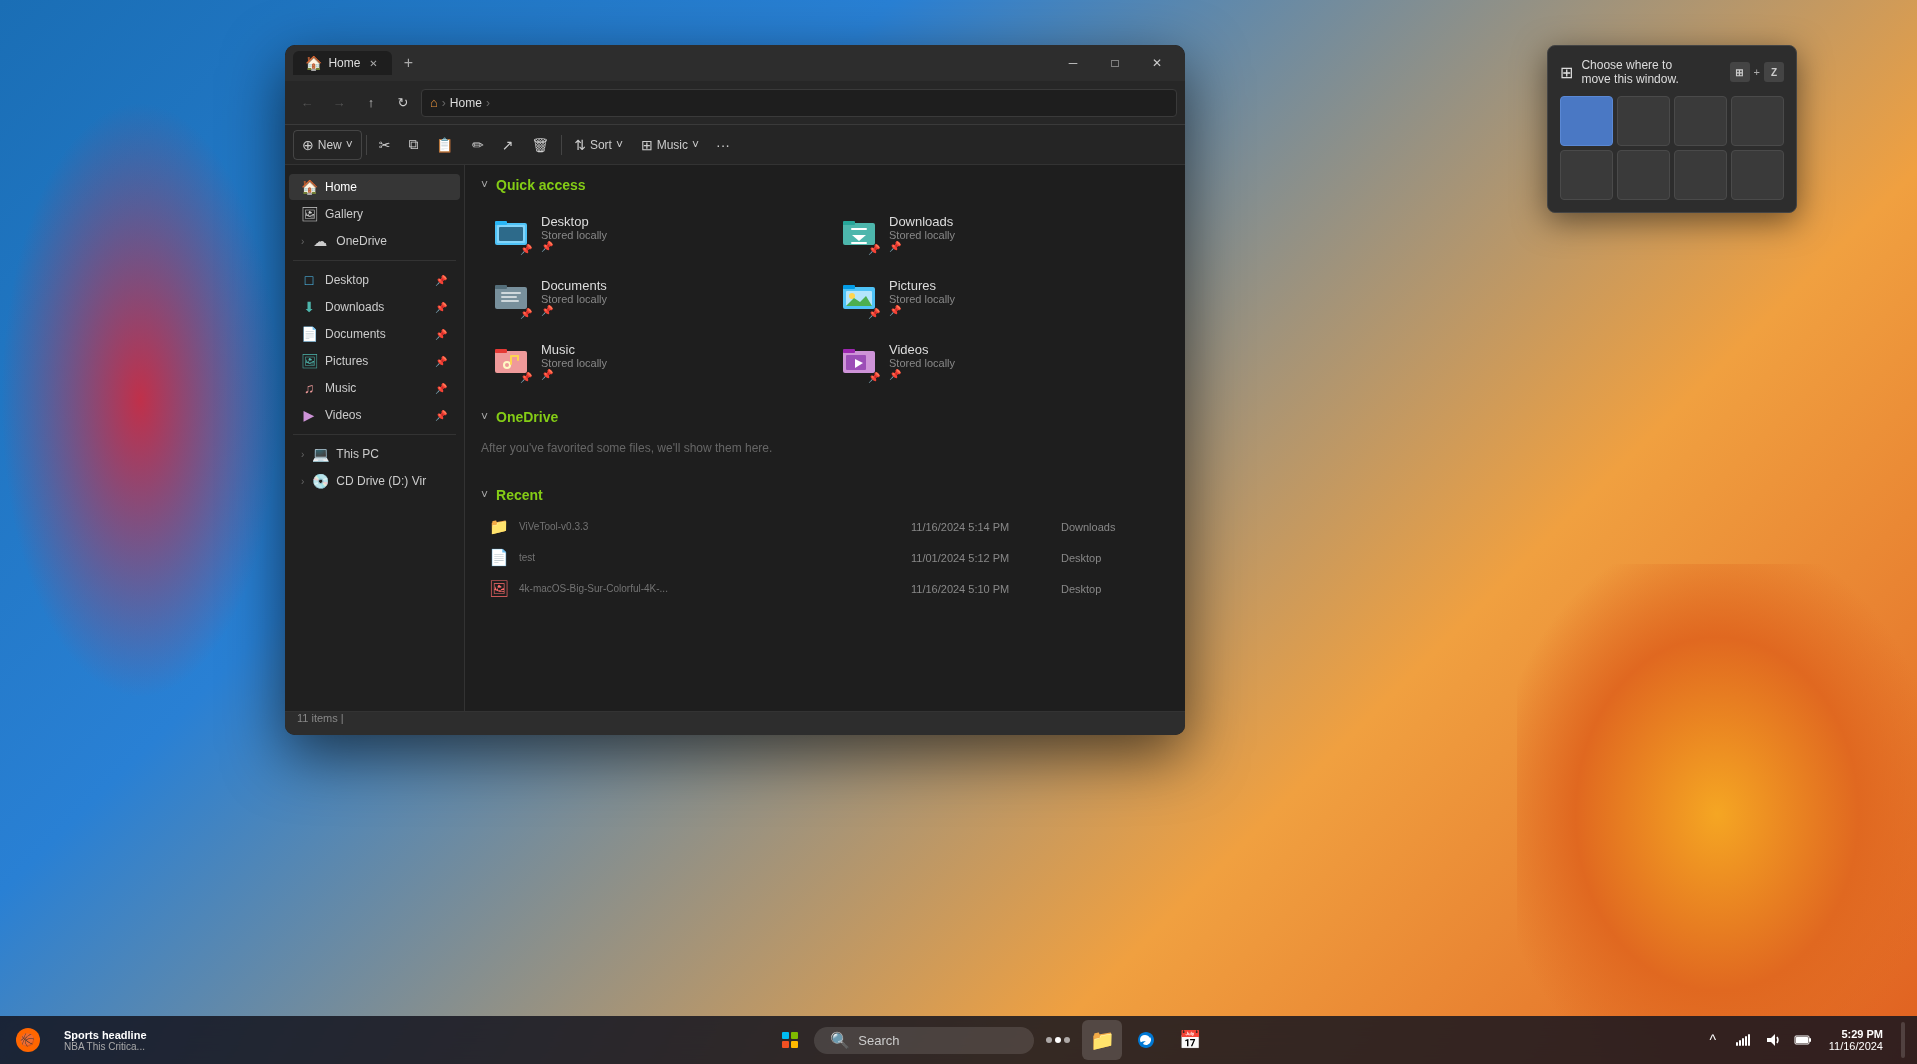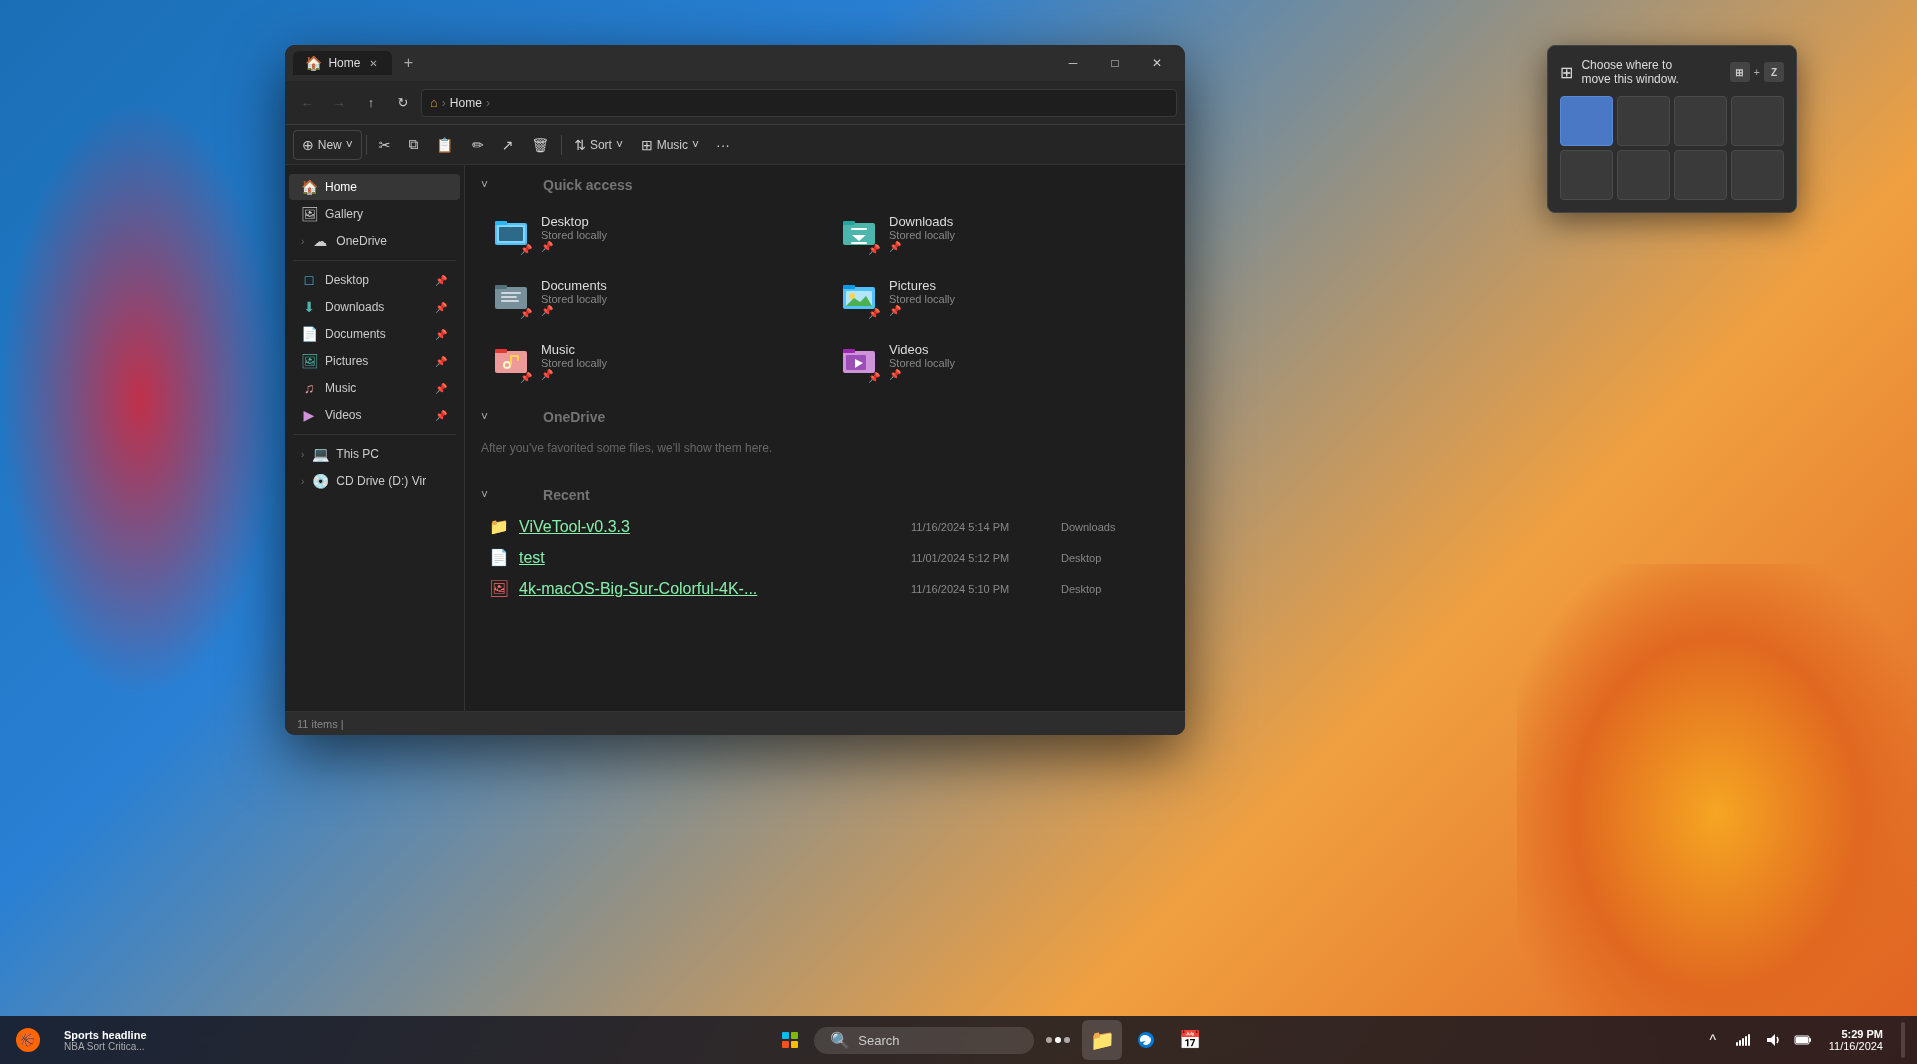--- a/index.html
+++ b/index.html
@@ -288,21 +288,21 @@
     .file-content::-webkit-scrollbar { width: 6px; }
     .file-content::-webkit-scrollbar-thumb { background: #444; border-radius: 3px; }
 
     .section-header {
       display: flex;
       align-items: center;
       gap: 8px;
       margin-bottom: 12px;
     }
     .section-toggle { color: #aaa; font-size: 12px; cursor: pointer; }
-    .section-title { font-size: 14px; font-weight: 600; color: #737373; margin-left: 47px; }
+    .section-title { font-size: 14px; font-weight: 600; color: #84cc16; }
 
     .quick-access-grid {
       display: grid;
       grid-template-columns: 1fr 1fr;
       gap: 8px;
       margin-bottom: 20px;
     }
     .folder-card {
       display: flex;
       align-items: center;
@@ -344,30 +344,30 @@
     }
     .recent-row {
       display: flex;
       align-items: center;
       padding: 6px 8px;
       border-radius: 4px;
       cursor: pointer;
       gap: 10px;
     }
     .recent-icon { font-size: 16px; width: 20px; text-align: center; flex-shrink: 0; }
-    .recent-name { flex: 1; font-size: 16px; color: #86efac; text-decoration: underline; }
+    .recent-name { flex: 1; font-size: 10px; color: #737373; }
     .recent-date { font-size: 11px; color: #888; width: 140px; flex-shrink: 0; }
     .recent-location { font-size: 11px; color: #888; width: 100px; flex-shrink: 0; }
 
     
     .status-bar {
       height: 24px;
       background: #2d2d2d;
       display: flex;
-      align-items: center;
+      align-items: flex-start;
       padding: 0 12px;
       font-size: 11px;
       color: #888;
       border-top: 1px solid #333;
       flex-shrink: 0;
     }
     .status-bar-text { flex: 1; }
 
     
     .snap-popup {
@@ -766,21 +766,21 @@
   </div>
 </div>
 
 <div class="taskbar">
 
   <div class="taskbar-left">
     <div class="taskbar-news">
       <div class="news-icon">🏀</div>
       <div class="news-text">
         <div class="news-title">Sports headline</div>
-        <div class="news-sub">NBA Sort Critica...</div>
+        <div class="news-sub">NBA This Critica...</div>
       </div>
     </div>
   </div>
 
   <div class="taskbar-center">
     <div class="taskbar-btn">
       <svg width="18" height="18" viewBox="0 0 18 18" fill="none">
         <rect x="1" y="1" width="7" height="7" rx="1" fill="#00bcf2"></rect>
         <rect x="10" y="1" width="7" height="7" rx="1" fill="#7fba00"></rect>
         <rect x="1" y="10" width="7" height="7" rx="1" fill="#f25022"></rect>

